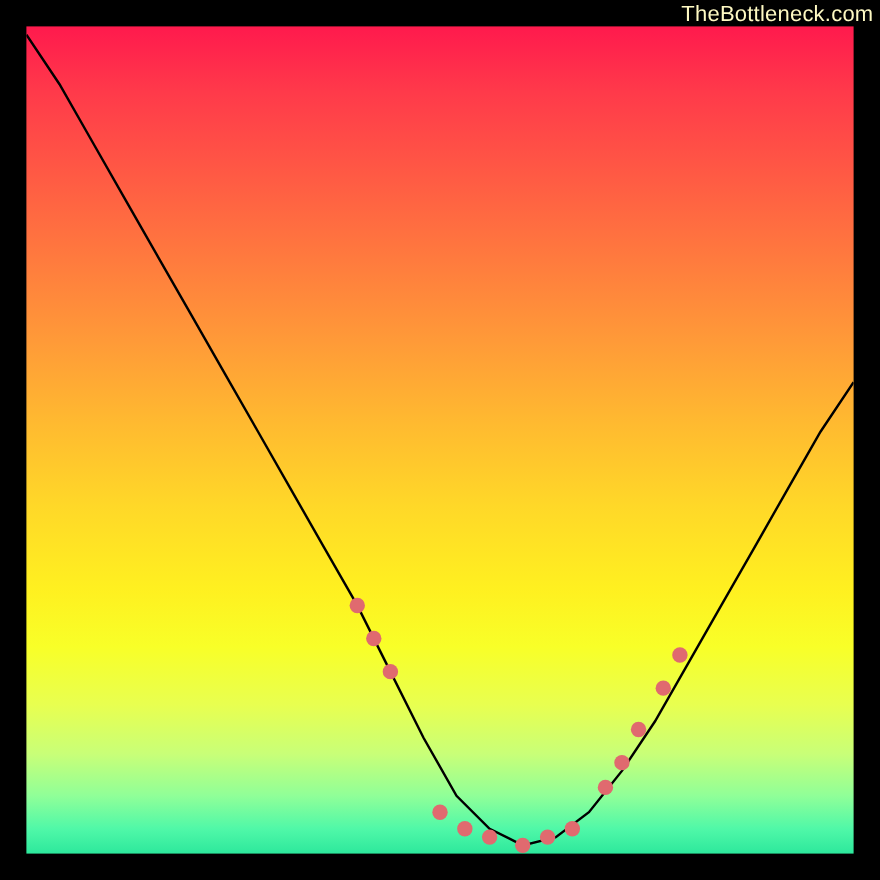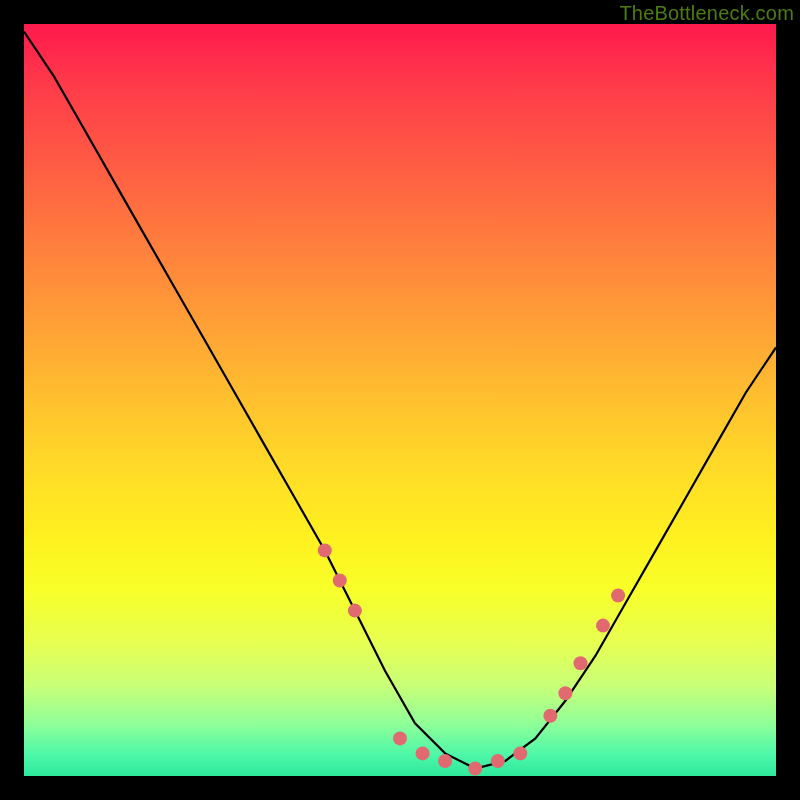--- a/index.html
+++ b/index.html
@@ -36,21 +36,21 @@
       #e8ff50 82%,
       #c8ff78 88%,
       #90ff98 93%,
       #50f8a8 97%,
       #2de89c 100%);
   }
   .watermark {
     position: absolute;
     top: 2px;
     right: 6px;
-    color: #4d7c0f;
+    color: #fef9c3;
     font-size: 20px;
     letter-spacing: 0.2px;
     font-weight: 400;
     user-select: none;
   }
   svg.curve {
     position: absolute;
     top: 0; left: 0;
     width: 752px; height: 752px;
   }

